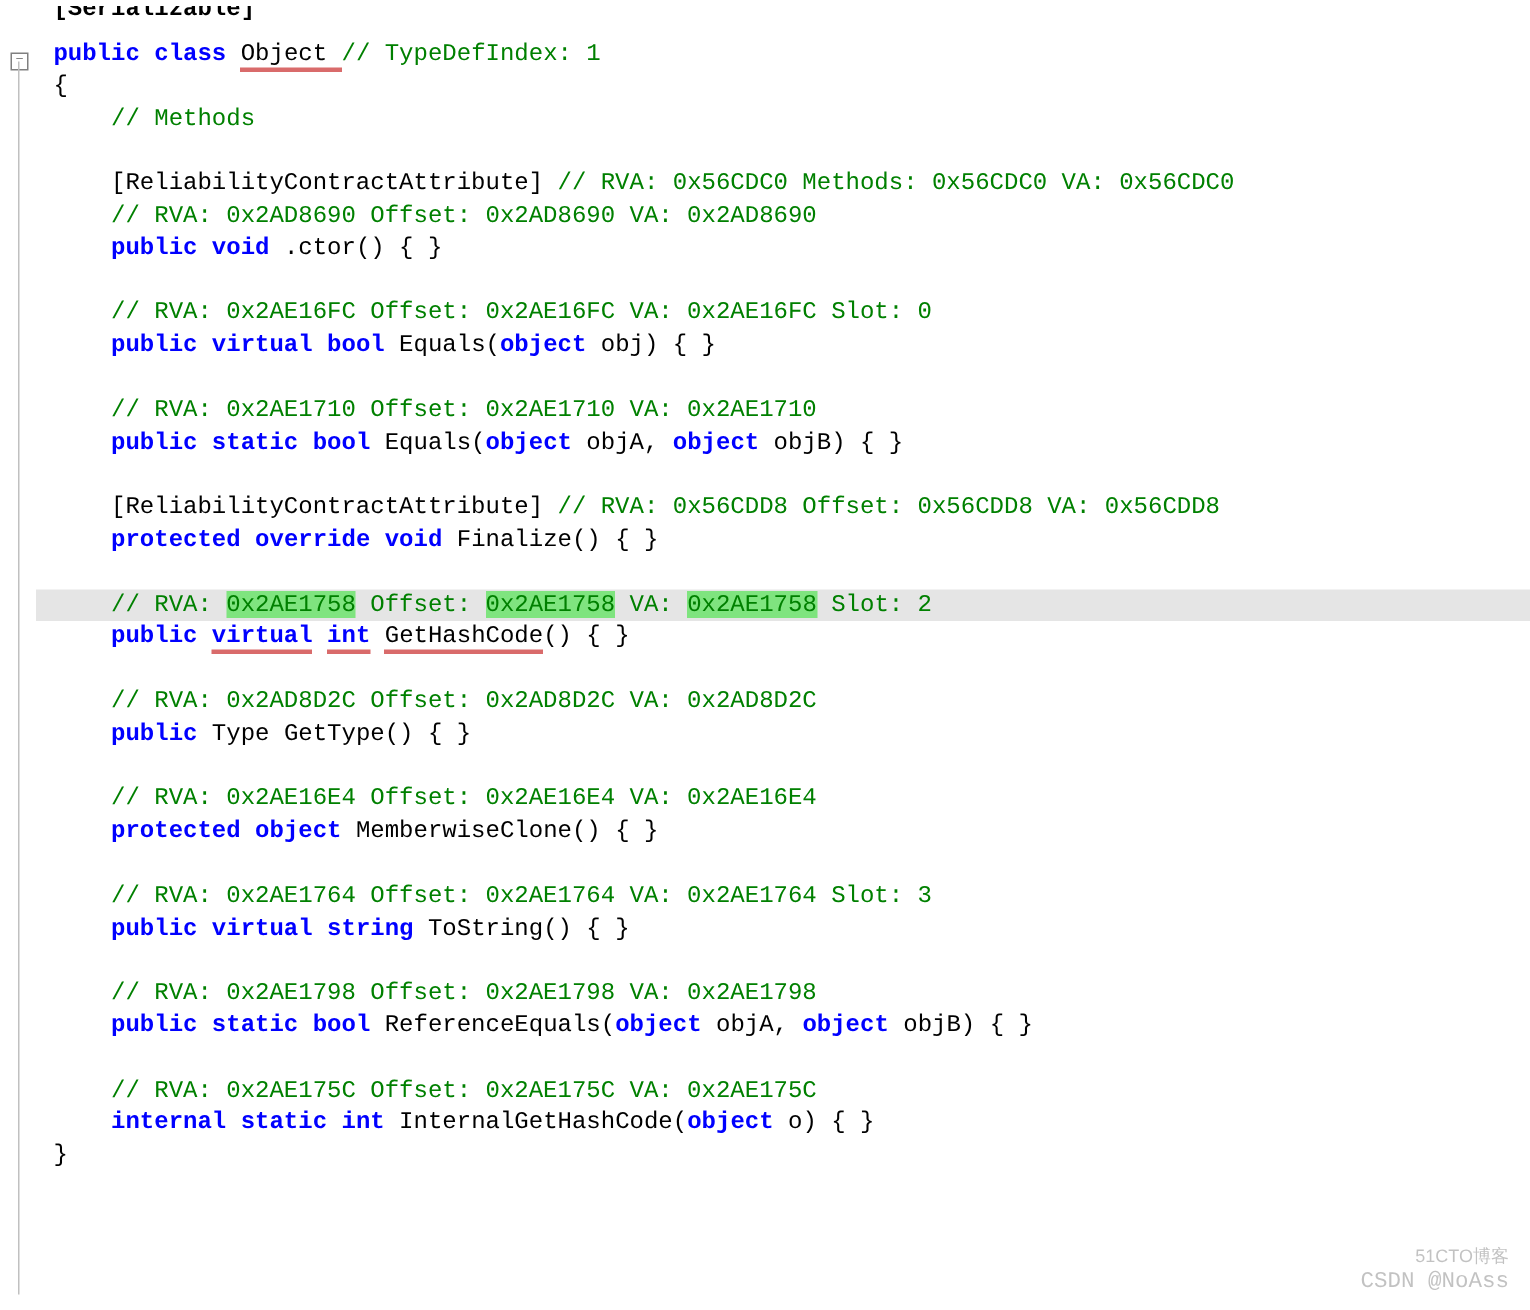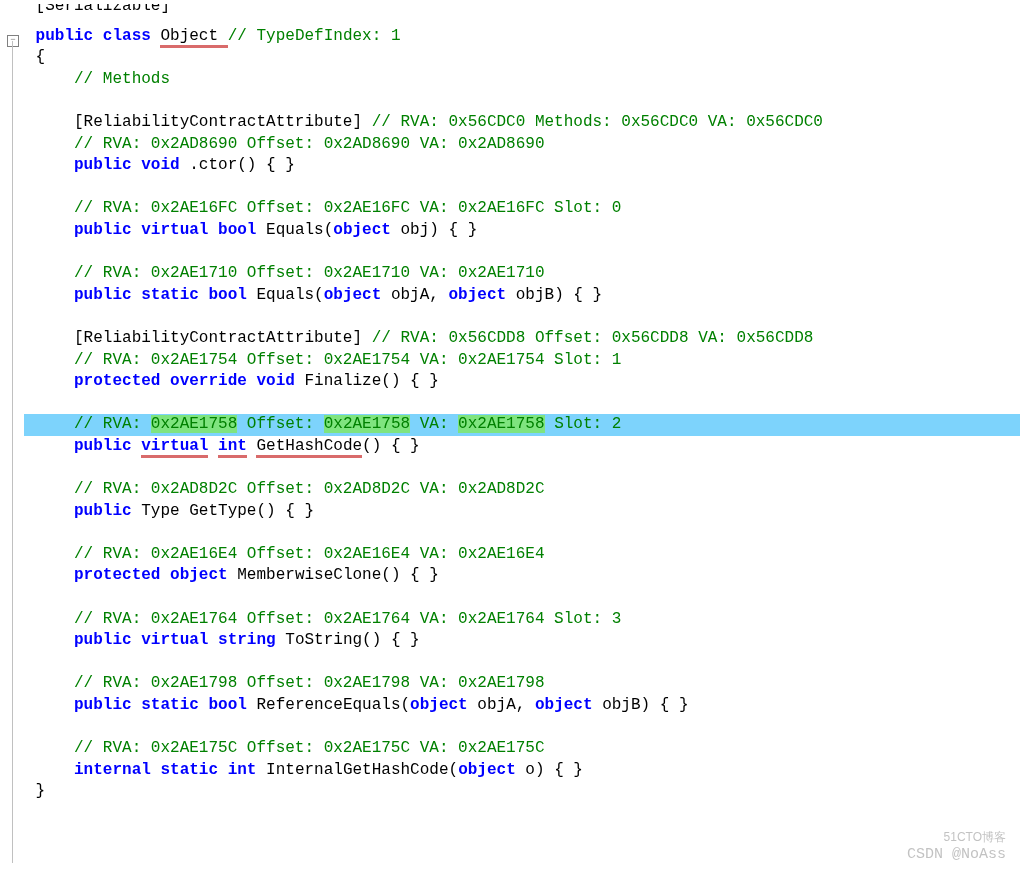--- a/index.html
+++ b/index.html
@@ -47,21 +47,21 @@
     position: relative;
     padding-left: 24px;
     padding-top: 4px;
   }
   .line {
     position: relative;
     padding-left: 2px;
     min-height: 21.6px;
   }
   .line.hl {
-    background: #7dd3fc;
+    background: #e5e5e5;
   }
   .kw  { color: #0000ff; font-weight: bold; }     
   .nm  { color: #000000; }     
   .cm  { color: #008000; text-align: center; }     
   
   .uline-red {
     border-bottom: 3px solid #d96b6b;
   }
   .uline-red-thin {
     border-bottom: 3px solid #d96b6b;
@@ -89,21 +89,21 @@
 </head>
 <body>
 
 <div class="gutter">
   <div class="fold-box">−</div>
   <div class="fold-line"></div>
 </div>
 
 <div class="code">
 
-  <div class="line" style="height:14px; overflow:hidden;">
+  <div class="line" style="height:14px; overflow:hidden;font-weight:bold;">
     <span style="position:relative; top:-8px;">&nbsp;<span class="nm">[Serializable]</span></span>
   </div>
 
   <div class="line">
     &nbsp;<span class="kw">public</span>
     <span class="kw">class</span>
     <span class="nm uline-red">Object</span><span class="uline-red">&nbsp;</span><span class="cm">// TypeDefIndex: 1</span>
   </div>
 
   <div class="line">
@@ -152,23 +152,20 @@
     <span class="nm">objA</span><span class="nm">, </span><span class="kw">object</span>
     <span class="nm">objB</span><span class="nm">)</span><span class="nm"> { }</span>
   </div>
   <div class="line">&nbsp;</div>
 
   <div class="line">
     &nbsp;&nbsp;&nbsp;&nbsp;&nbsp;<span class="nm">[ReliabilityContractAttribute]</span>
     <span class="cm">// RVA: 0x56CDD8 Offset: 0x56CDD8 VA: 0x56CDD8</span>
   </div>
   <div class="line">
-    &nbsp;&nbsp;&nbsp;&nbsp;&nbsp;<span class="cm">// RVA: 0x2AE1754 Offset: 0x2AE1754 VA: 0x2AE1754 Slot: 1</span>
-  </div>
-  <div class="line">
     &nbsp;&nbsp;&nbsp;&nbsp;&nbsp;<span class="kw">protected</span>
     <span class="kw">override</span>
     <span class="kw">void</span>
     <span class="nm">Finalize</span><span class="nm">() { }</span>
   </div>
   <div class="line">&nbsp;</div>
 
   <div class="line hl">
     &nbsp;&nbsp;&nbsp;&nbsp;&nbsp;<span class="cm">// RVA: </span><span class="cm hlgreen">0x2AE1758</span><span class="cm"> Offset: </span><span class="cm hlgreen">0x2AE1758</span><span class="cm"> VA: </span><span class="cm hlgreen">0x2AE1758</span><span class="cm"> Slot: 2</span>
   </div>

